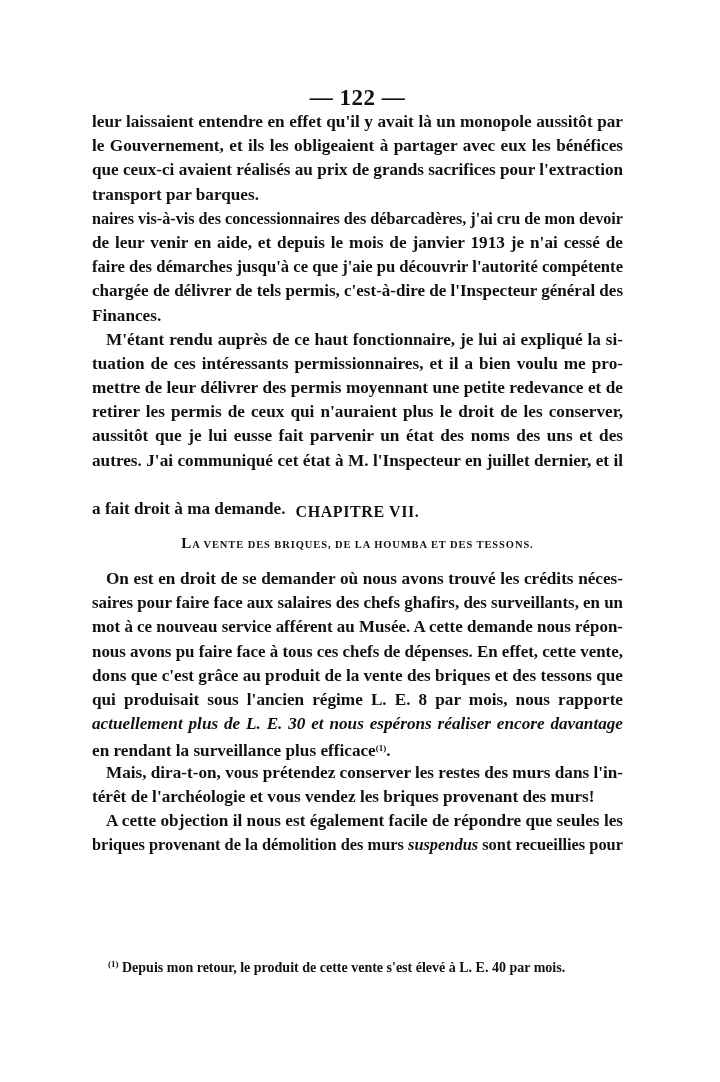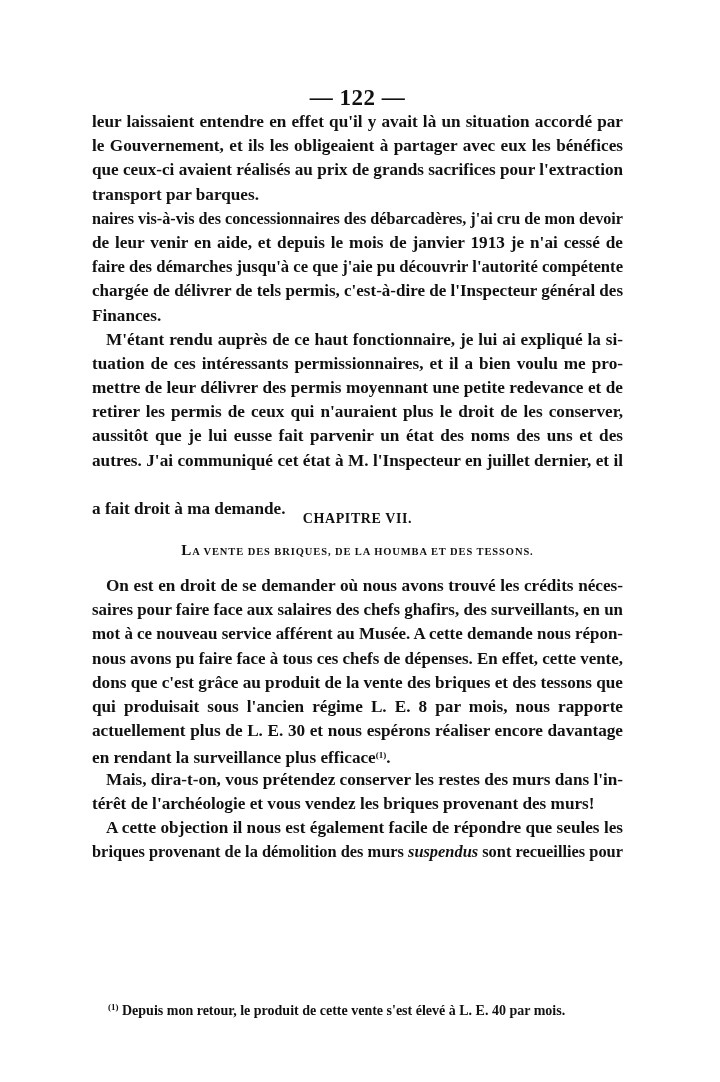--- a/index.html
+++ b/index.html
@@ -52,60 +52,60 @@
     }
     .line.indent {
       padding-left: 14px;
     }
     em, .it {
       font-style: italic;
     }
     .chapter {
       text-align: center;
       font-weight: bold;
-      font-size: 14px;
+      font-size: 16px;
       line-height: 22px;
-      margin-top: 11px;
+      margin-top: 4px;
       letter-spacing: 0.6px;
     }
     .subtitle {
       text-align: center;
       font-weight: bold;
       font-size: 10.5px;
       line-height: 16px;
       margin-top: 12px;
       margin-bottom: 14px;
       letter-spacing: 0.9px;
     }
     .subtitle .cap {
       font-size: 15px;
     }
     .footnote {
       position: absolute;
       left: 108px;
-      top: 998px;
+      top: 955px;
       font-size: 14px;
       font-weight: bold;
       line-height: 18px;
       white-space: nowrap;
     }
     .footnote .mark, .supmark {
       font-size: 9px;
       vertical-align: 5px;
       font-weight: bold;
     }
   </style>
 </head>
 <body>
 
 <div class="page">
   <div class="folio">— 122 —</div>
 
   <p class="para">
-    <span class="line"><span style="white-space: normal; display: inline-block; width: 531px; text-align: justify; text-align-last: justify;">leur laissaient entendre en effet qu'il y avait là un situation accordé par</span></span>
+    <span class="line"><span style="white-space: normal; display: inline-block; width: 531px; text-align: justify; text-align-last: justify;">leur laissaient entendre en effet qu'il y avait là un monopole aussitôt par</span></span>
     <span class="line"><span style="white-space: normal; display: inline-block; width: 531px; text-align: justify; text-align-last: justify;">le Gouvernement, et ils les obligeaient à partager avec eux les bénéfices</span></span>
     <span class="line"><span style="white-space: nowrap; display: inline-block; transform-origin: left center; transform: scaleX(0.9973);">que ceux-ci avaient réalisés au prix de grands sacrifices pour l'extraction</span></span>
     <span class="line last"><span style="white-space: nowrap; display: inline-block;">transport par barques.</span></span>
   </p>
 
   <p class="para">
     <span class="line"><span style="white-space: nowrap; display: inline-block; transform-origin: left center; transform: scaleX(0.940708);">naires vis-à-vis des concessionnaires des débarcadères, j'ai cru de mon devoir</span></span>
     <span class="line"><span style="white-space: normal; display: inline-block; width: 531px; text-align: justify; text-align-last: justify;">de leur venir en aide, et depuis le mois de janvier 1913 je n'ai cessé de</span></span>
     <span class="line"><span style="white-space: nowrap; display: inline-block; transform-origin: left center; transform: scaleX(0.965564);">faire des démarches jusqu'à ce que j'aie pu découvrir l'autorité compétente</span></span>
     <span class="line"><span style="white-space: nowrap; display: inline-block; transform-origin: left center; transform: scaleX(0.989403);">chargée de délivrer de tels permis, c'est-à-dire de l'Inspecteur général des</span></span>
@@ -125,21 +125,21 @@
   <div class="chapter">CHAPITRE VII.</div>
   <div class="subtitle"><span class="cap">L</span><span>A VENTE DES BRIQUES, DE LA HOUMBA ET DES TESSONS.</span></div>
 
   <p class="para">
     <span class="line indent"><span style="white-space: normal; display: inline-block; width: 517px; text-align: justify; text-align-last: justify;">On est en droit de se demander où nous avons trouvé les crédits néces-</span></span>
     <span class="line"><span style="white-space: nowrap; display: inline-block; transform-origin: left center; transform: scaleX(0.983077);">saires pour faire face aux salaires des chefs ghafirs, des surveillants, en un</span></span>
     <span class="line"><span style="white-space: nowrap; display: inline-block; transform-origin: left center; transform: scaleX(0.984102);">mot à ce nouveau service afférent au Musée. A cette demande nous répon-</span></span>
     <span class="line"><span style="white-space: nowrap; display: inline-block; transform-origin: left center; transform: scaleX(0.984074);">nous avons pu faire face à tous ces chefs de dépenses. En effet, cette vente,</span></span>
     <span class="line"><span style="white-space: nowrap; display: inline-block; transform-origin: left center; transform: scaleX(0.998912);">dons que c'est grâce au produit de la vente des briques et des tessons que</span></span>
     <span class="line"><span style="white-space: normal; display: inline-block; width: 531px; text-align: justify; text-align-last: justify;">qui produisait sous l'ancien régime L. E. 8 par mois, nous rapporte</span></span>
-    <span class="line"><span style="white-space: normal; display: inline-block; width: 531px; text-align: justify; text-align-last: justify;">actuellement plus de L. E. 30 et nous espérons réaliser encore davantage</span></span>
+    <span class="line"><span style="white-space: normal; display: inline-block; width: 531px; text-align: justify; text-align-last: justify; font-style: italic;">actuellement plus de L. E. 30 et nous espérons réaliser encore davantage</span></span>
     <span class="line last"><span style="white-space: nowrap; display: inline-block;"><span>en rendant la surveillance plus efficace</span><span class="supmark">(1)</span><span>.</span></span></span>
   </p>
 
   <p class="para">
     <span class="line indent"><span style="white-space: nowrap; display: inline-block; transform-origin: left center; transform: scaleX(0.998401);">Mais, dira-t-on, vous prétendez conserver les restes des murs dans l'in-</span></span>
     <span class="line last"><span style="white-space: nowrap; display: inline-block;">térêt de l'archéologie et vous vendez les briques provenant des murs!</span></span>
   </p>
 
   <p class="para">
     <span class="line indent"><span style="white-space: normal; display: inline-block; width: 517px; text-align: justify; text-align-last: justify;">A cette objection il nous est également facile de répondre que seules les</span></span>

